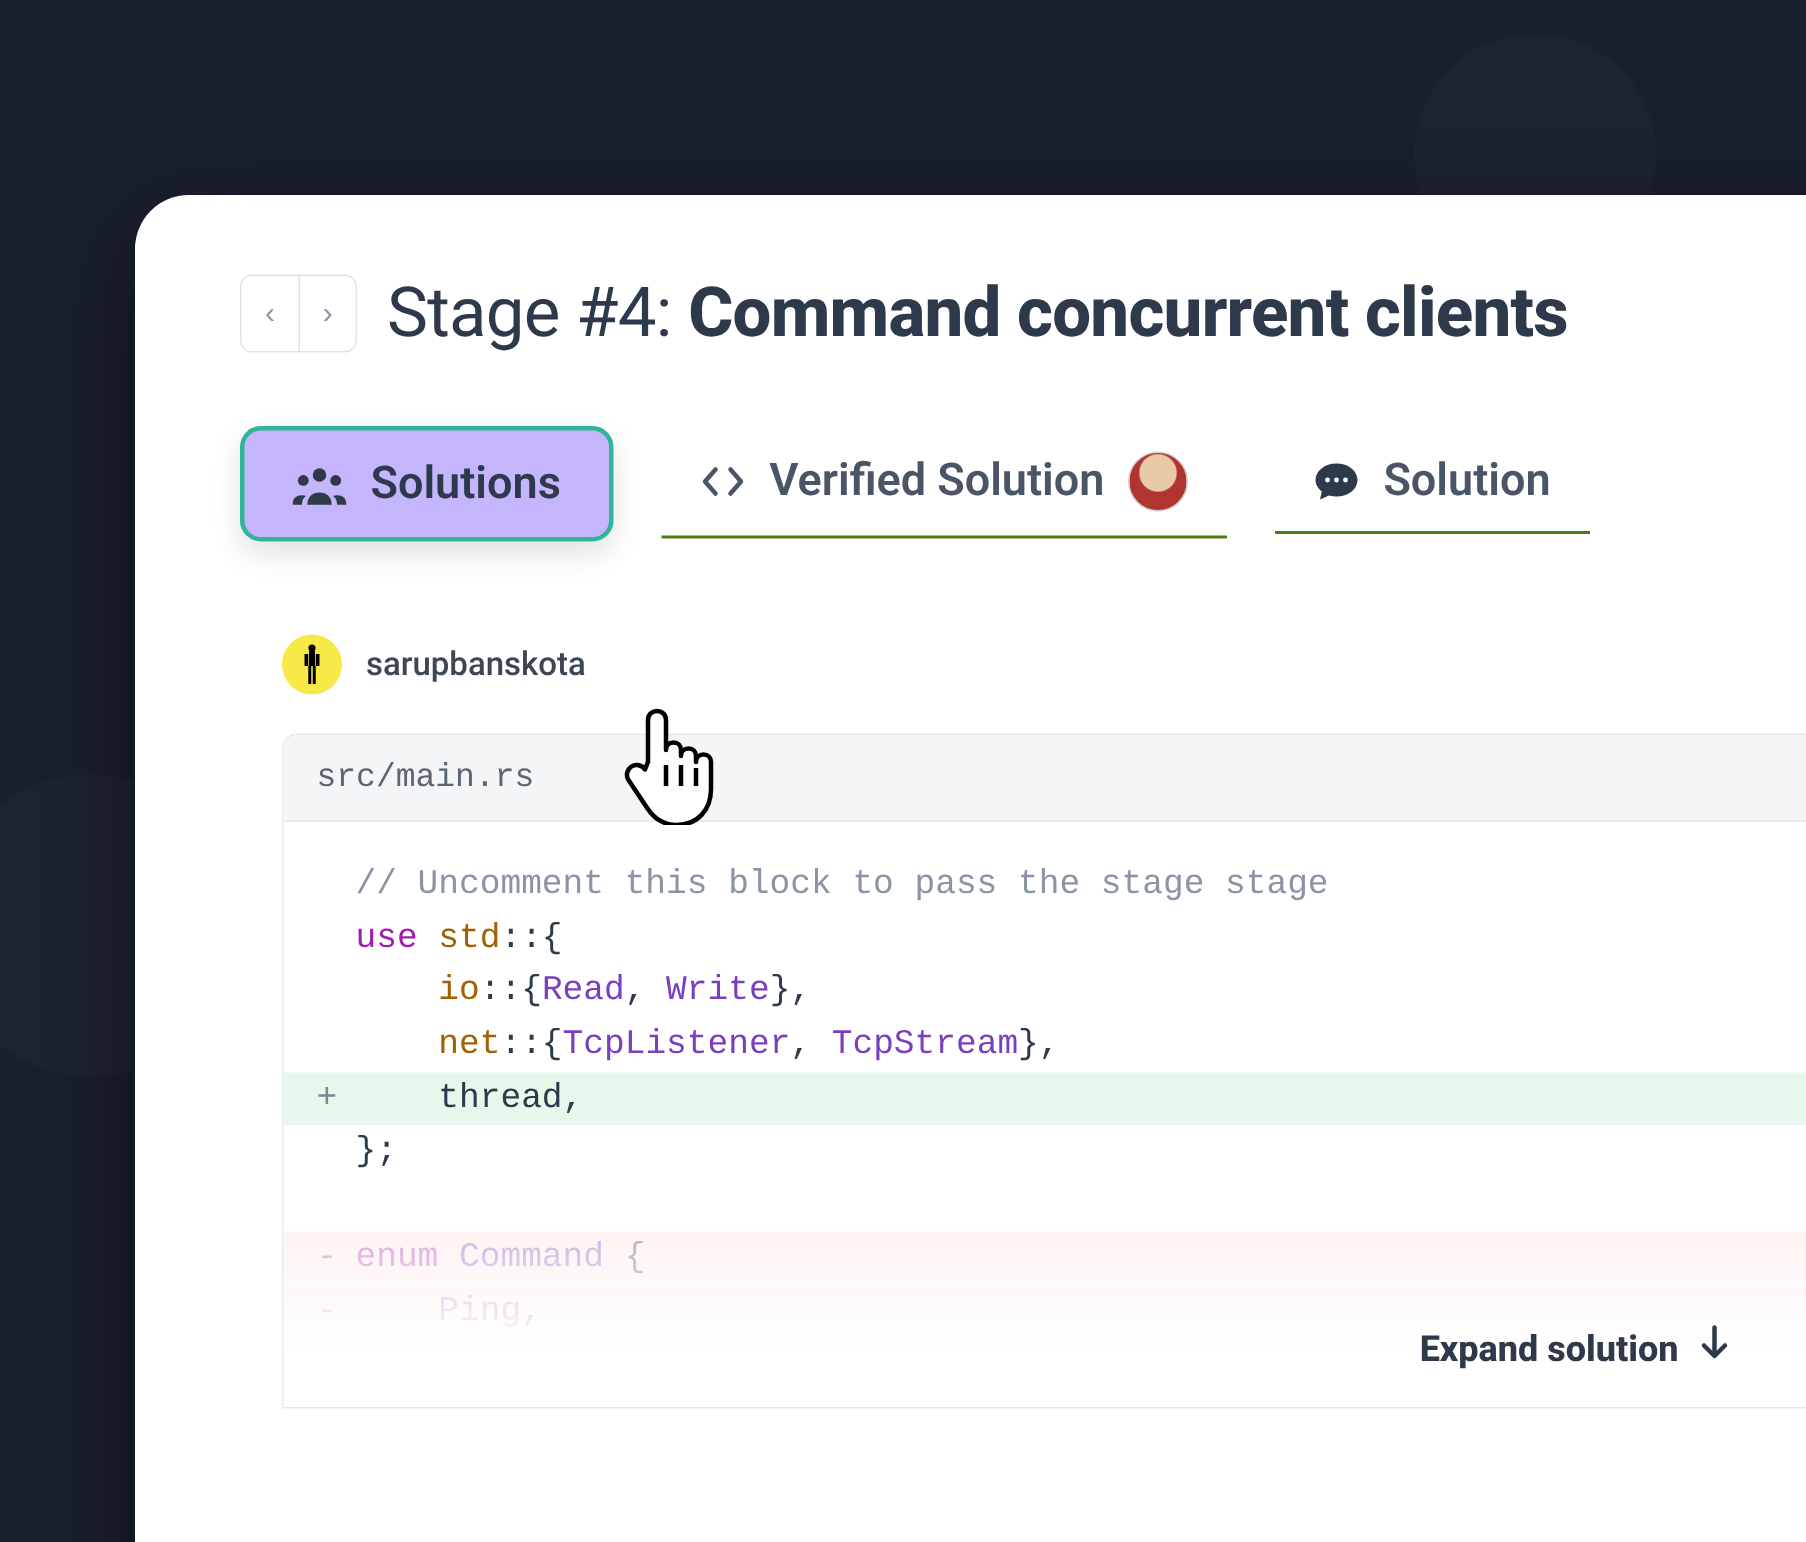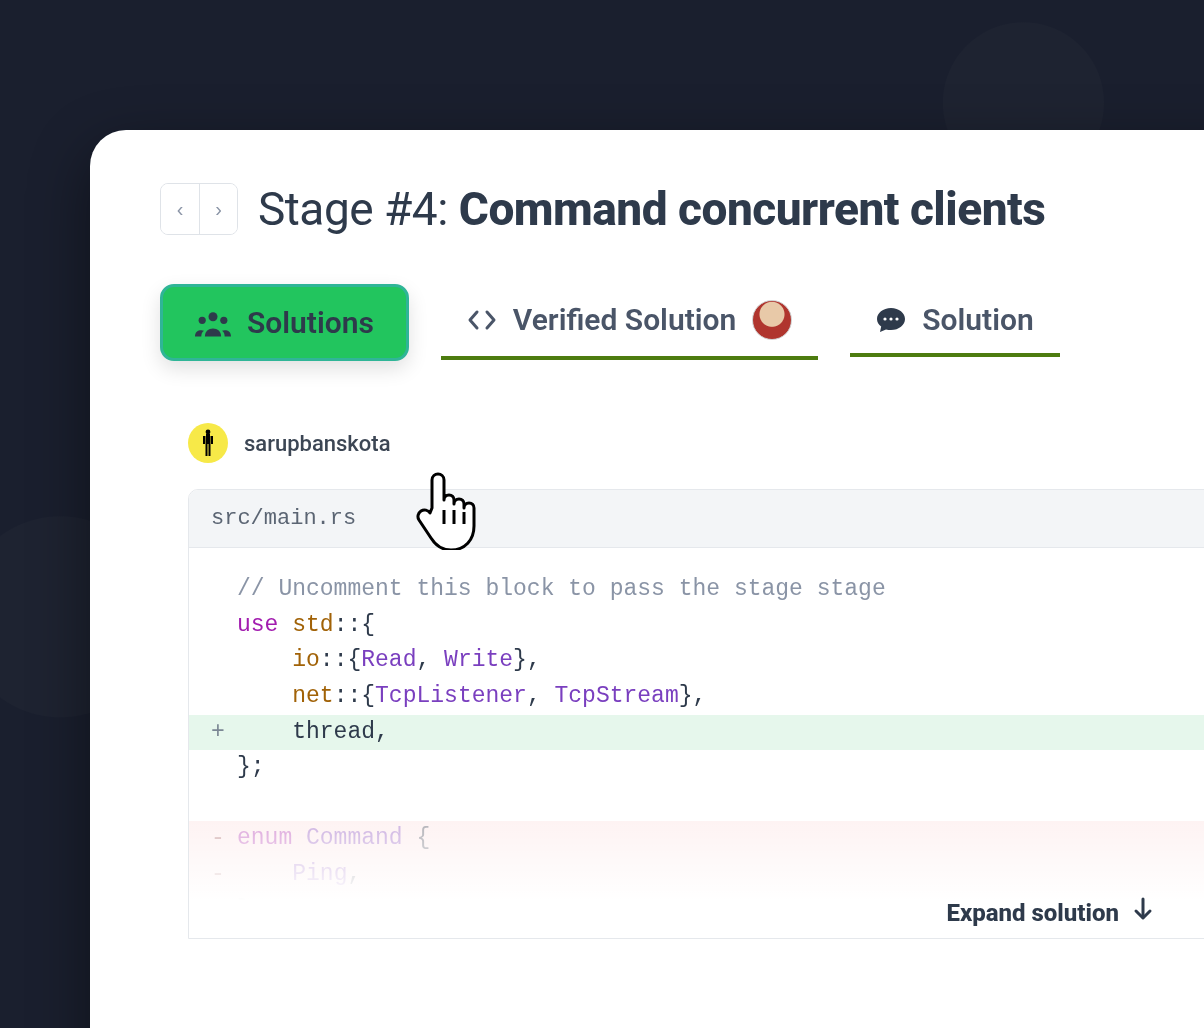--- a/index.html
+++ b/index.html
@@ -64,28 +64,28 @@
     position: relative;
   }
   .tab {
     display: flex;
     align-items: center;
     gap: 16px;
     padding: 14px 26px 16px 26px;
     font-size: 30px;
     font-weight: 600;
     color: #4a5568;
-    border-bottom: 4px solid #4d7c0f;
+    border-bottom: 2px solid #4d7c0f;
     cursor: pointer;
   }
   .tab.active {
     border: 3px solid #2fb597;
     border-radius: 14px;
     box-shadow: 0 8px 20px rgba(0,0,0,0.12);
-    background: #22c55e;
+    background: #c4b5fd;
     color: #2e3a4b;
     padding: 18px 32px;
   }
   .tab-icon { display: inline-flex; }
   .avatar-small {
     width: 40px; height: 40px; border-radius: 50%;
     background: radial-gradient(circle at 50% 35%, #e8c9a8 0 12px, #b0352e 13px 40px);
     border: 1px solid #d0d0d0;
   }
 
@@ -165,21 +165,21 @@
     position: absolute;
     left: 0; right: 0; bottom: 0;
     height: 150px;
     background: linear-gradient(to bottom, rgba(255,255,255,0) 0%, #ffffff 75%);
     pointer-events: none;
   }
 
   .expand-row {
     position: absolute;
     right: 54px;
-    bottom: 6px;
+    bottom: 20px;
     display: flex;
     align-items: flex-start;
     gap: 14px;
     font-size: 24px;
     font-weight: 800;
     color: #2e3a4b;
     cursor: pointer;
     font-family: -apple-system, BlinkMacSystemFont, "Segoe UI", Roboto, Arial, sans-serif;
     margin-left: 41px;
   }

